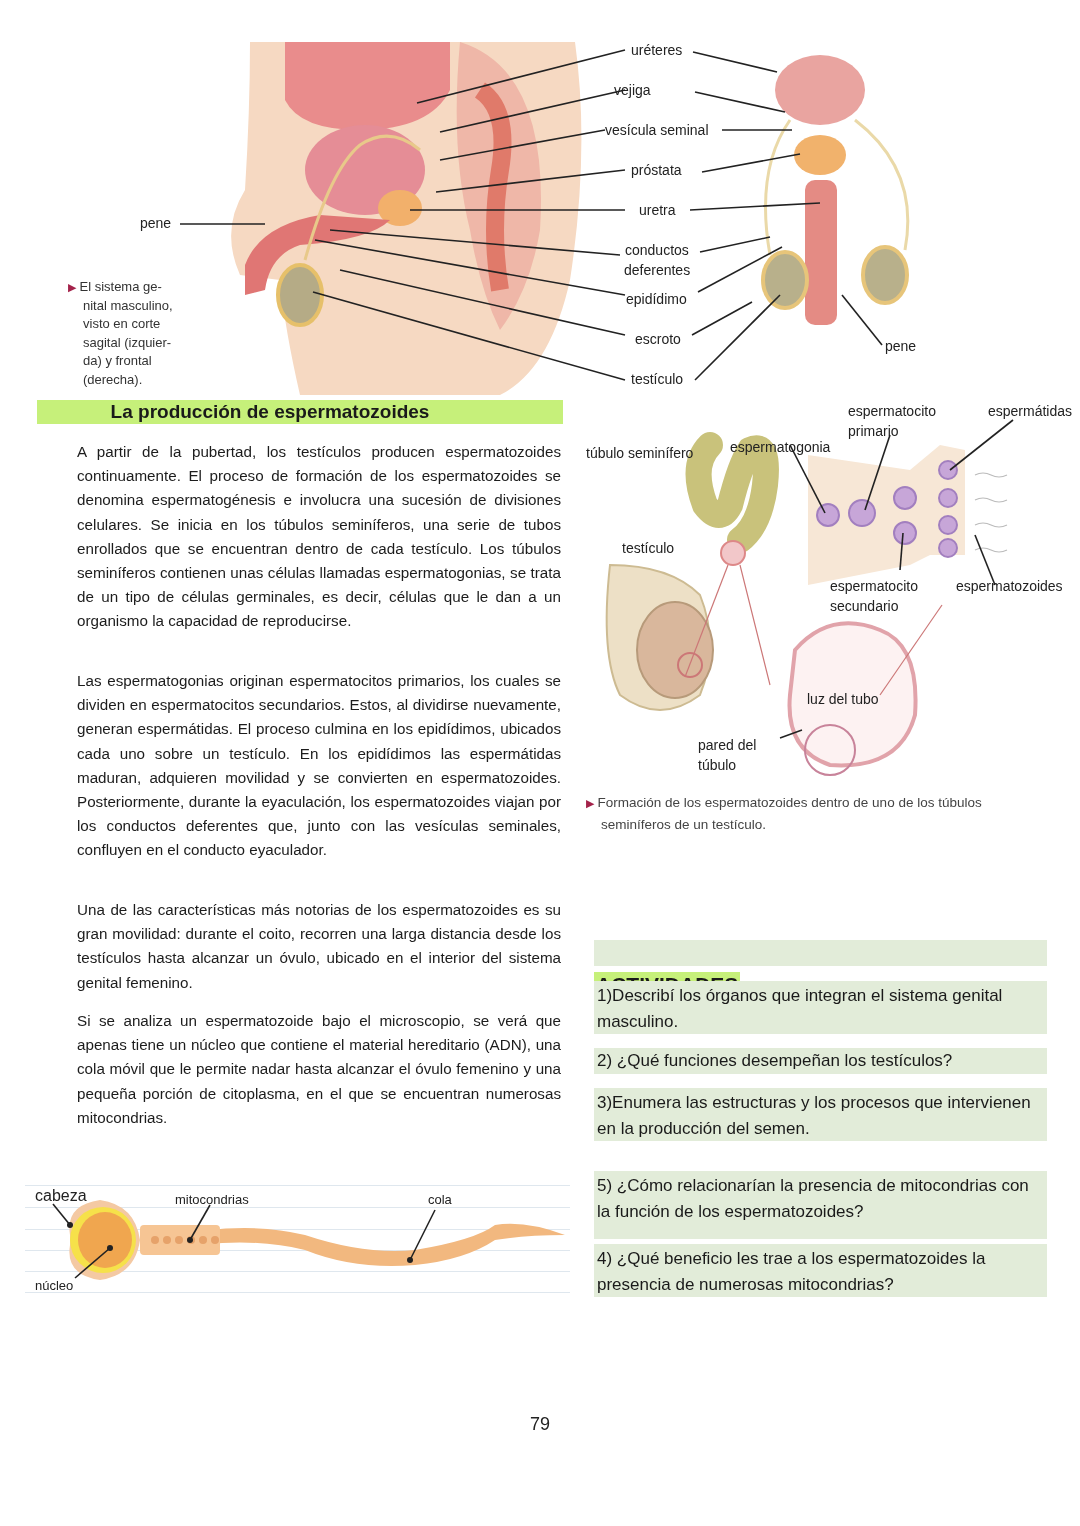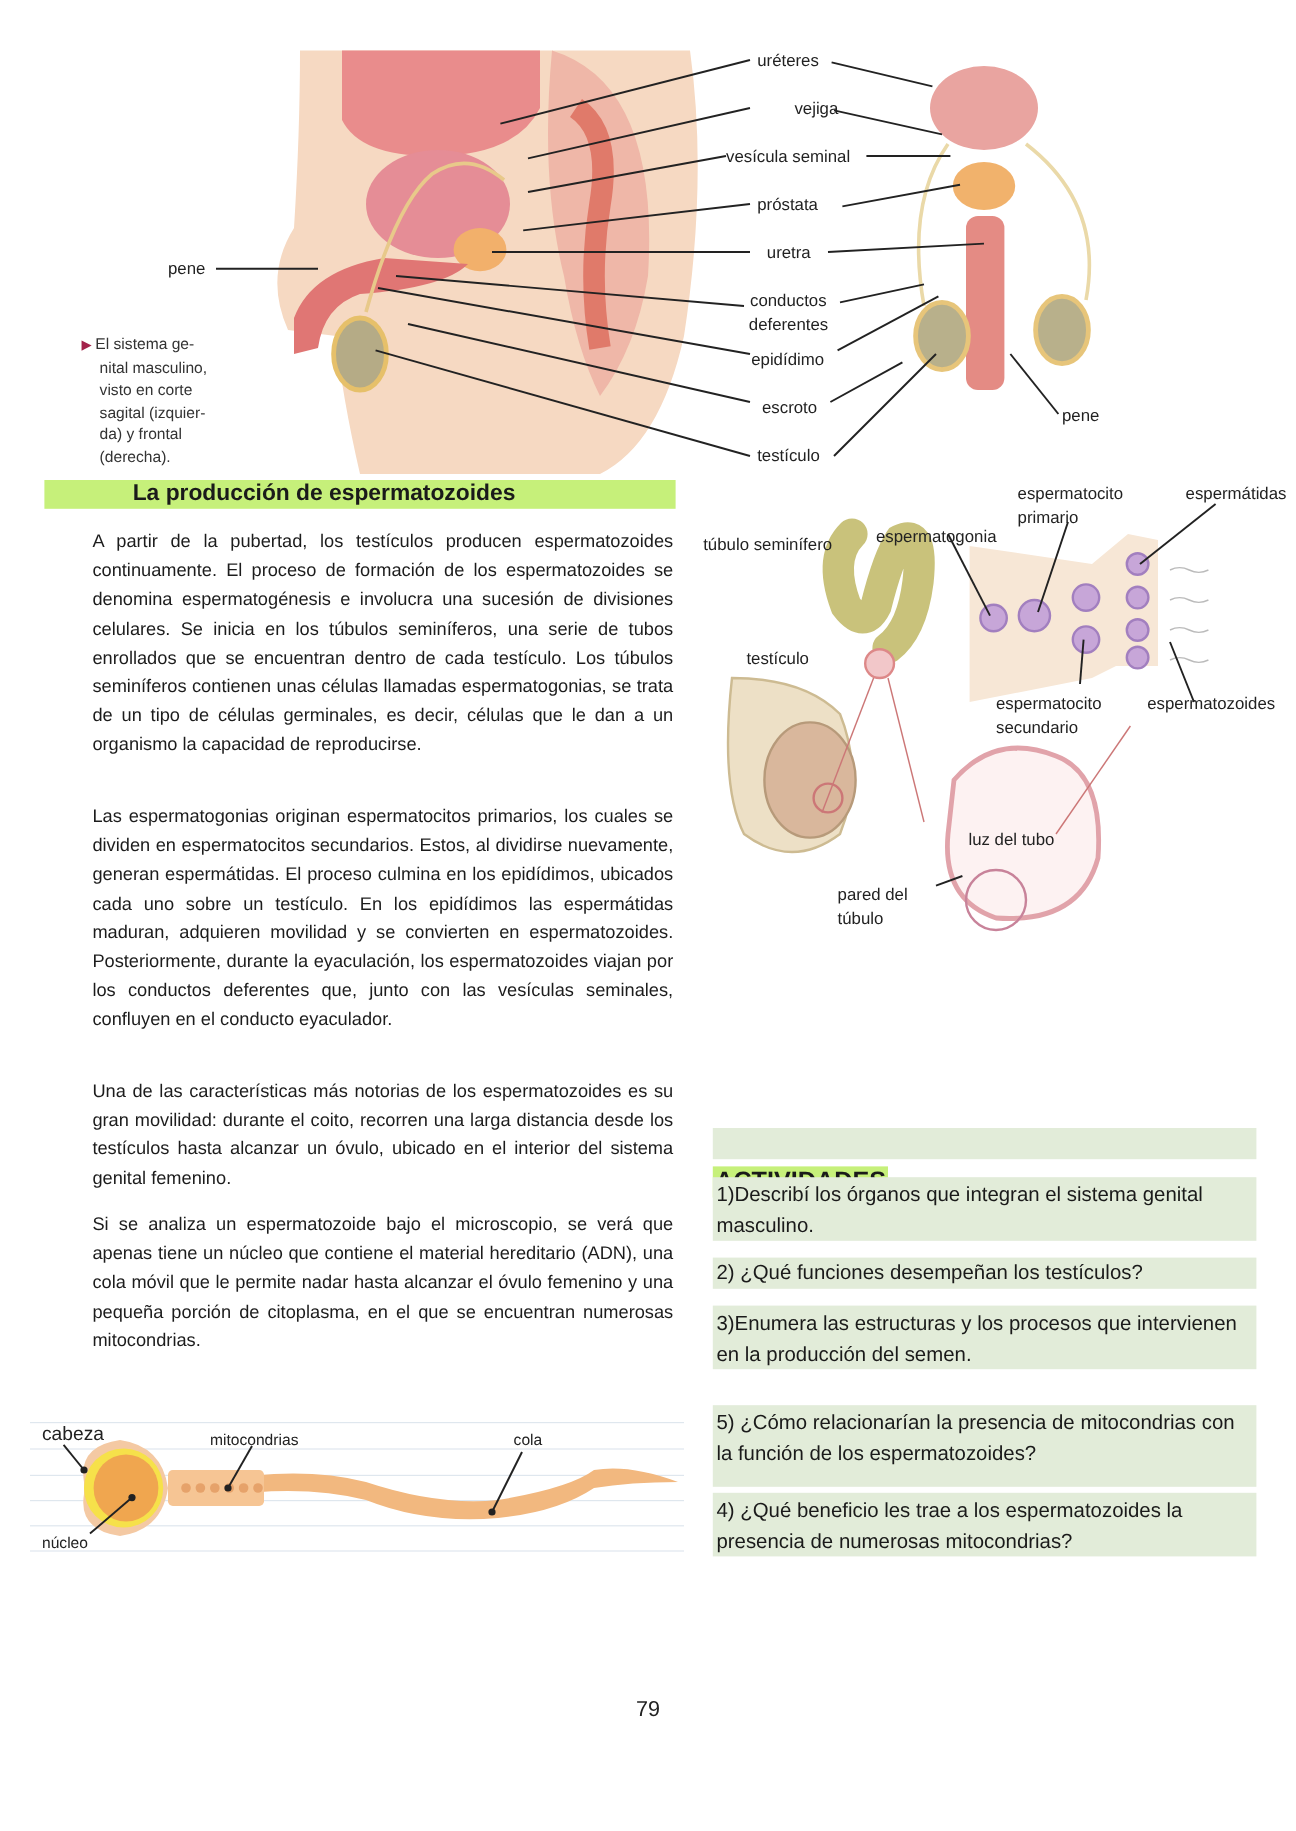--- a/index.html
+++ b/index.html
@@ -80,21 +80,21 @@
       <line x1="670" y1="222" x2="740" y2="207"></line>
       <line x1="668" y1="262" x2="752" y2="217"></line>
       <line x1="662" y1="305" x2="722" y2="272"></line>
       <line x1="665" y1="350" x2="750" y2="265"></line>
       <line x1="852" y1="315" x2="812" y2="265"></line>
     </g>
   </svg>
 
   <span class="lbl" style="left:110px;top:185px">pene</span>
   <span class="lbl" style="left:601px;top:12px">uréteres</span>
-  <span class="lbl" style="left:632px;top:52px">vejiga</span>
+  <span class="lbl" style="left:584px;top:52px">vejiga</span>
   <span class="lbl" style="left:575px;top:92px">vesícula seminal</span>
   <span class="lbl" style="left:601px;top:132px">próstata</span>
   <span class="lbl" style="left:609px;top:172px">uretra</span>
   <span class="lbl" style="left:595px;top:212px">conductos</span>
   <span class="lbl" style="left:594px;top:232px">deferentes</span>
   <span class="lbl" style="left:596px;top:261px">epidídimo</span>
   <span class="lbl" style="left:605px;top:301px">escroto</span>
   <span class="lbl" style="left:601px;top:341px">testículo</span>
   <span class="lbl" style="left:855px;top:308px">pene</span>
 
@@ -175,20 +175,24 @@
     <div>espermatocito</div>
     <div>secundario</div>
   </div>
   <span class="small-lbl" style="left:376px;top:181px">espermatozoides</span>
   <span class="small-lbl" style="left:227px;top:294px">luz del tubo</span>
   <div class="small-lbl" style="left:118px;top:340px;width:70px">
     <div>pared del</div>
     <div>túbulo</div>
   </div>
 
+  <div class="cap-right">
+    <div><span class="cap-arrow">▶</span><span>Formación de los espermatozoides dentro de uno de los túbulos</span></div>
+    <div style="padding-left:15px">seminíferos de un testículo.</div>
+  </div>
 </div>
 
 <div id="act-title" class="abs">
   <span>ACTIVIDADES</span>
 </div>
 <div class="act-box" style="top:981px;height:53px">1)Describí los órganos que integran el sistema genital masculino.</div>
 <div class="act-box" style="top:1048px;height:26px;line-height:22px;padding-top:2px">2) ¿Qué funciones desempeñan los testículos?</div>
 <div class="act-box" style="top:1088px;height:53px">3)Enumera las estructuras y los procesos que intervienen en la producción del semen.</div>
 <div class="act-box" style="top:1171px;height:68px">5) ¿Cómo relacionarían la presencia de mitocondrias con la función de los espermatozoides?</div>
 <div class="act-box" style="top:1244px;height:53px">4) ¿Qué beneficio les trae a los espermatozoides la presencia de numerosas mitocondrias?</div>

